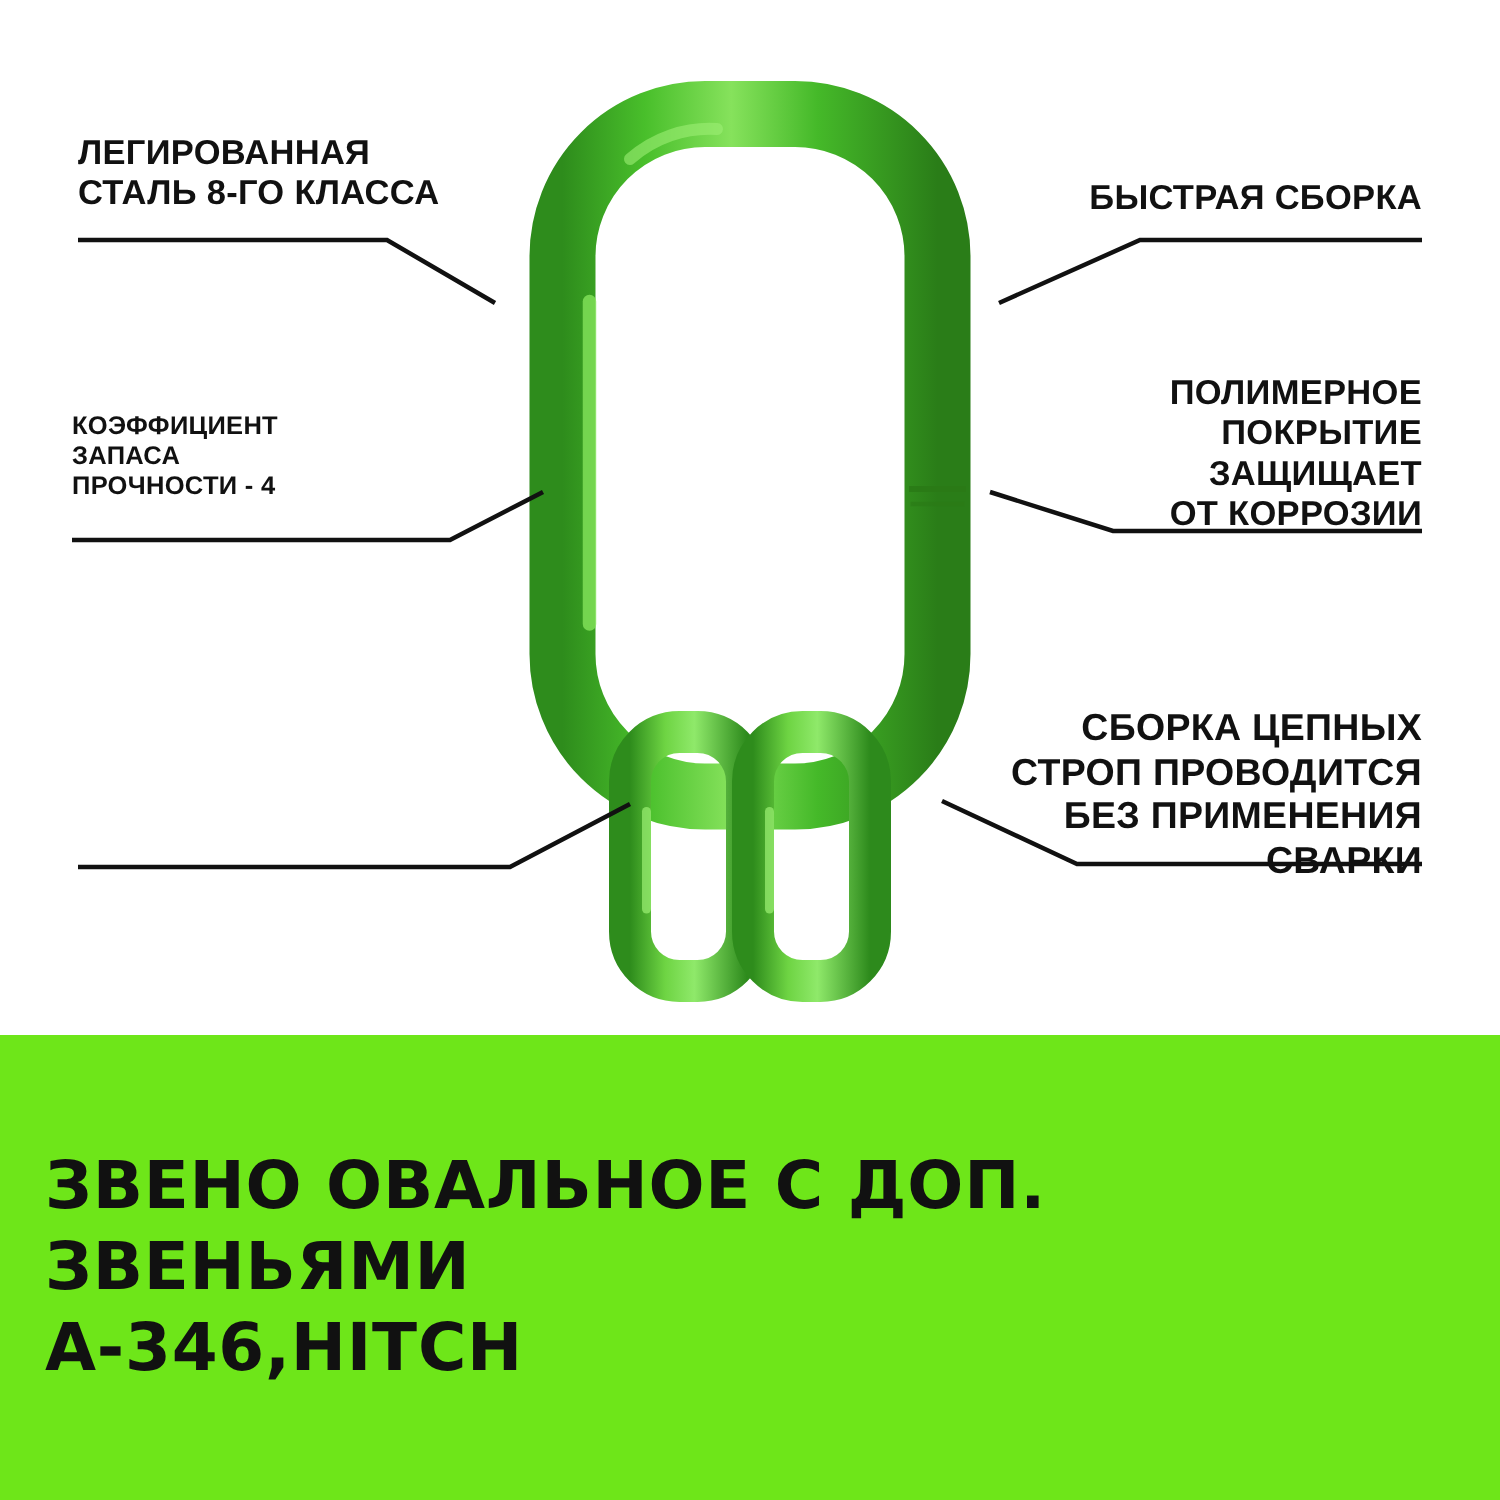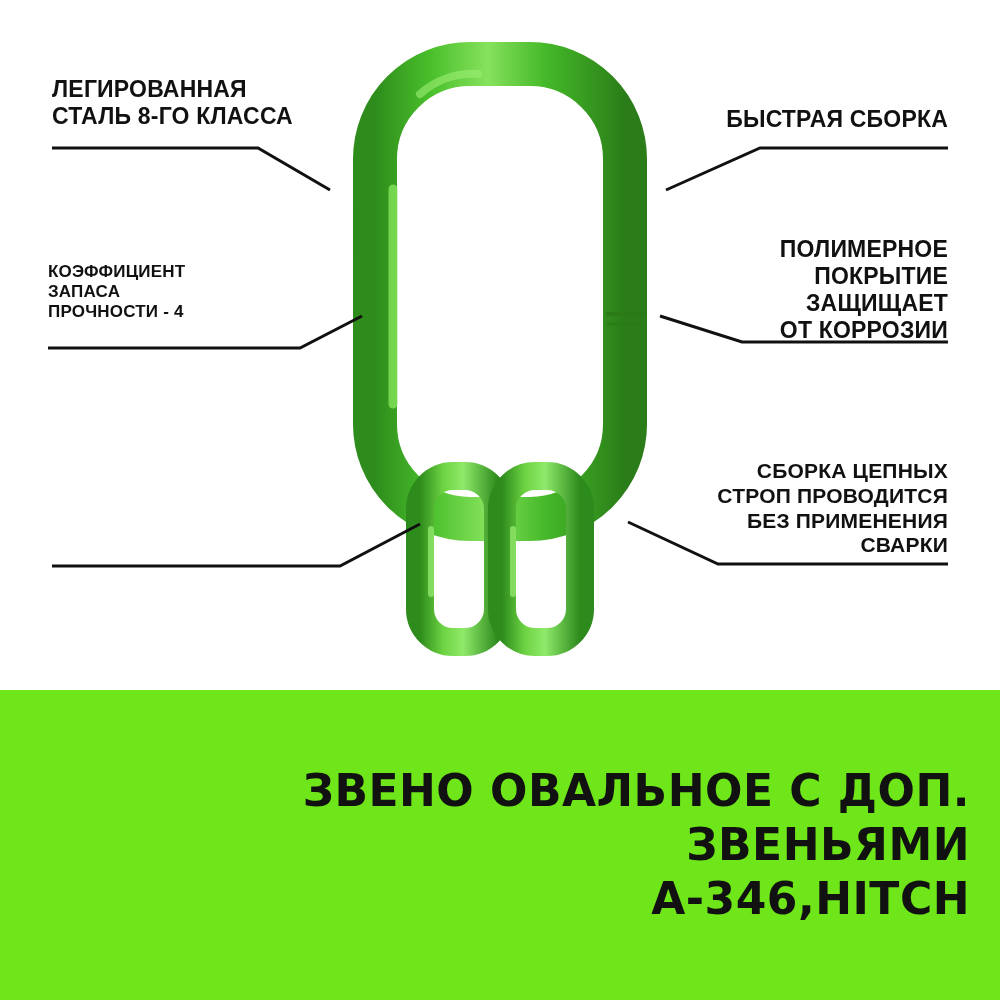--- a/index.html
+++ b/index.html
@@ -17,21 +17,21 @@
     position: relative;
     width: 1000px;
     height: 1000px;
     background: #ffffff;
   }
 
   
   #illustration {
     position: absolute;
     left: 0;
-    top: 4px;
+    top: 16px;
     width: 1000px;
     height: 600px;
   }
   #product-svg {
     position: absolute;
     left: 250px;
     top: 20px;
     width: 500px;
     height: 660px;
   }
@@ -51,21 +51,21 @@
   }
   .callout.right {
     text-align: right;
   }
 
   #callout-0 { left: 52px;  top: 72px;  font-size: 23px; }
   #callout-1 { left: 48px;  top: 258px; font-size: 17px; }
   #callout-2 { left: 52px;  top: 482px; font-size: 23px; }
   #callout-3 { right: 52px; top: 102px; font-size: 23px; }
   #callout-4 { right: 52px; top: 232px; font-size: 23px; }
-  #callout-5 { right: 52px; top: 455px; font-size: 21px; }
+  #callout-5 { right: 52px; top: 455px; font-size: 25px; }
 
   
   #leaders {
     position: absolute;
     left: 0;
     top: 0;
     width: 1000px;
     height: 690px;
     pointer-events: none;
   }
@@ -81,21 +81,21 @@
     display: flex;
     align-items: center;
     justify-content: center;
   }
   #banner-title {
     font-family: "DejaVu Sans", sans-serif;
     font-weight: bold;
     font-size: 44px;
     line-height: 1.22;
     color: #111111;
-    text-align: right;
+    text-align: left;
     text-transform: uppercase;
     letter-spacing: 0.5px;
     white-space: pre-line;
     padding: 0 30px;
   }
 </style>
 </head>
 <body>
 
 <div id="page">

